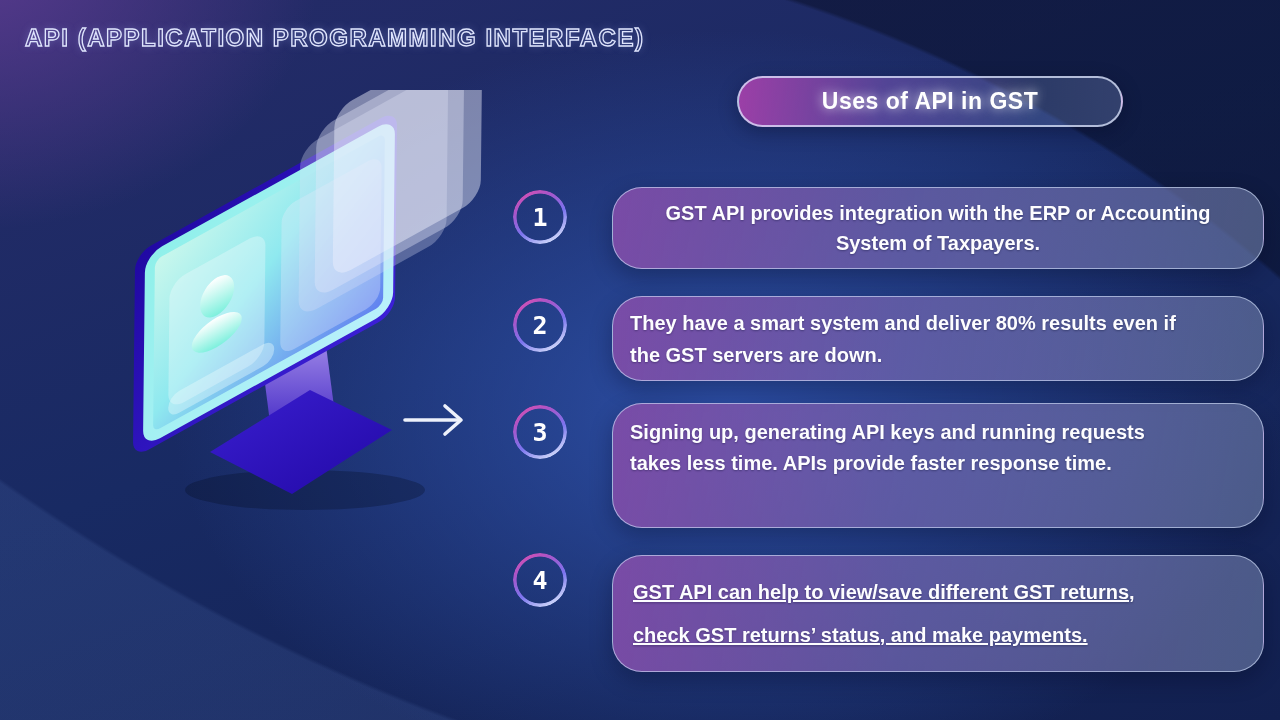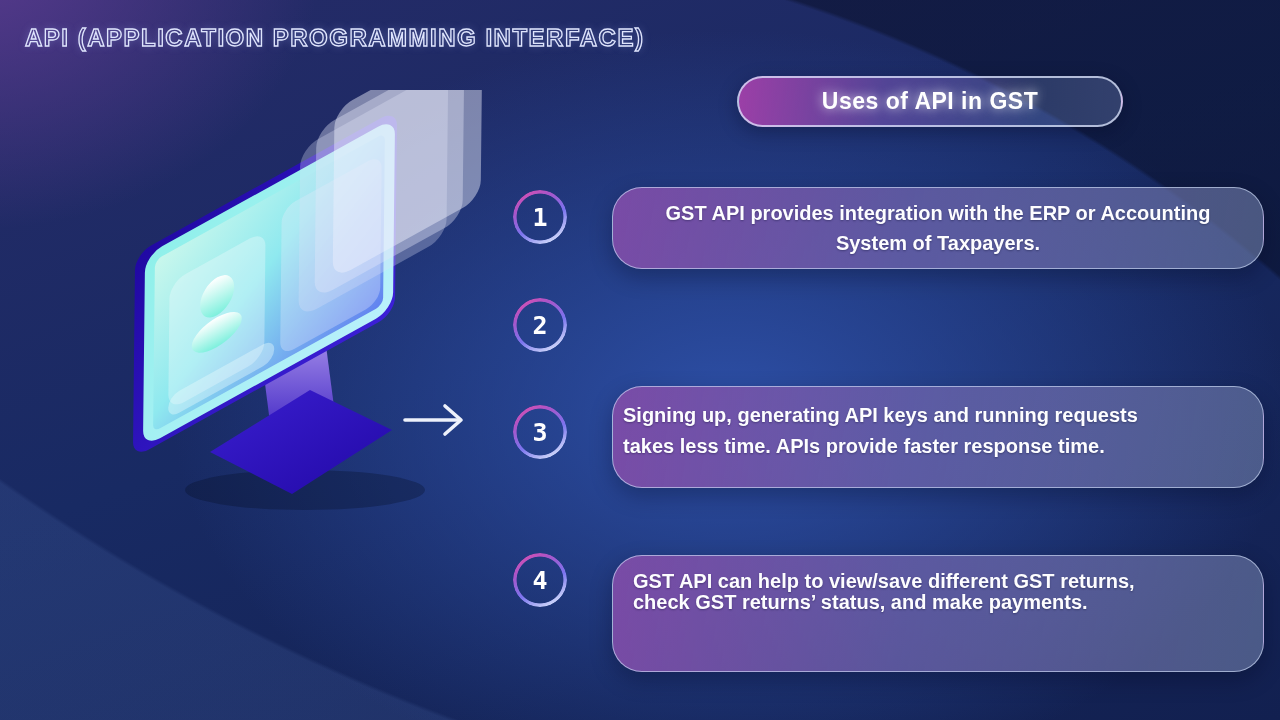--- a/index.html
+++ b/index.html
@@ -54,24 +54,24 @@
     border:1.5px solid rgba(212,224,250,0.62);
     box-shadow:0 8px 22px rgba(3,8,30,0.30);
     color:#fdfdff; font-size:20px; font-weight:700;
     text-shadow:0 1px 2px rgba(10,12,40,0.35);
     margin-left:31px;
   }
   .card1{ top:187px; height:82px; display:flex; align-items:center; justify-content:center; text-align:center; }
   .card1 .card-text{ width:620px; line-height:30px; }
   .card2{ top:296px; height:85px; padding:10px 0 0 17px; }
   .card2 .card-text{ width:560px; line-height:32px; }
-  .card3{ top:386px; height:102px; padding:13px 0 0 10px; }
+  .card3{ top:403px; height:125px; padding:13px 0 0 17px; }
   .card3 .card-text{ width:520px; line-height:31px; }
   .card4{ top:555px; height:117px; padding:15px 0 0 20px; }
-  .card4 .card-text{ width:520px; line-height:21px; }
+  .card4 .card-text{ width:520px; line-height:43px;text-decoration:underline; }
   .ring1,.num1{ top:190px; } .ring2,.num2{ top:298px; }
   .ring3,.num3{ top:405px; } .ring4,.num4{ top:553px; }
   
   .monitor{ position:absolute; left:60px; top:90px; }
   .arrow{ position:absolute; left:400px; top:398px; }
 </style>
 </head>
 <body>
 
 <div class="slide">
@@ -143,20 +143,23 @@
   </svg>
 
   <div class="ring ring1"></div>
   <div class="num num1">1</div>
   <div class="card card1">
     <div class="card-text">GST API provides integration with the ERP or Accounting System of Taxpayers.</div>
   </div>
 
   <div class="ring ring2"></div>
   <div class="num num2">2</div>
+  <div class="card card2">
+    <div class="card-text">They have a smart system and deliver 80% results even if the GST servers are down.</div>
+  </div>
 
   <div class="ring ring3"></div>
   <div class="num num3">3</div>
   <div class="card card3">
     <div class="card-text">Signing up, generating API keys and running requests takes less time. APIs provide faster response time.</div>
   </div>
 
   <div class="ring ring4"></div>
   <div class="num num4">4</div>
   <div class="card card4">

